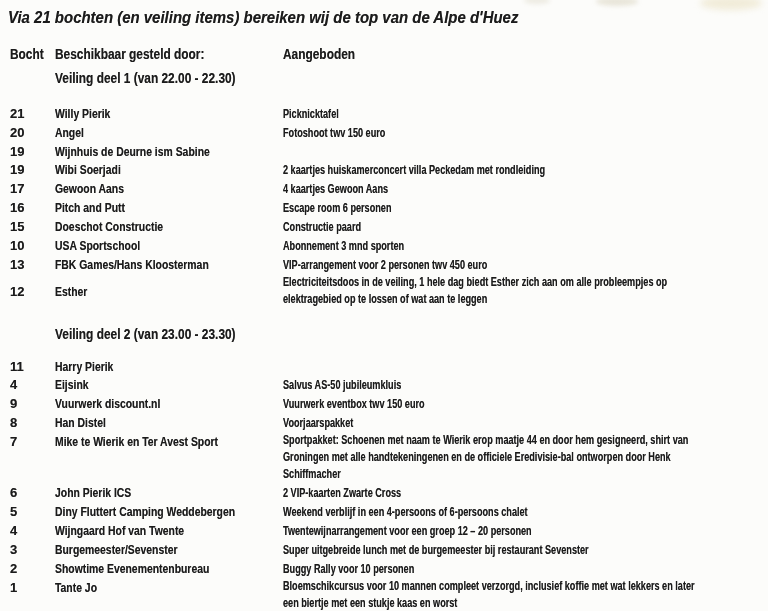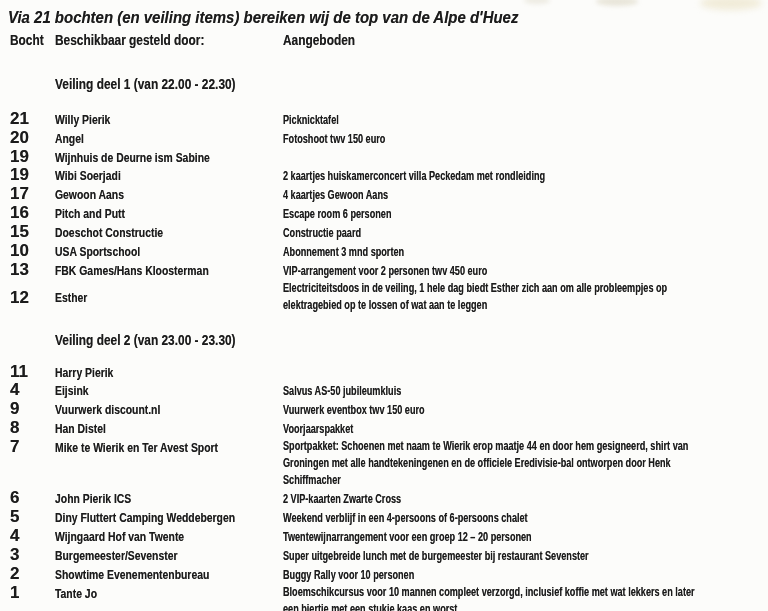--- a/index.html
+++ b/index.html
@@ -12,38 +12,38 @@
     font-family: "Liberation Sans", sans-serif;
     font-weight: bold;
     color: #1b1b1b;
     text-shadow: 0 0 0.5px rgba(25,25,25,0.55);
   }
   
   .t { display: inline-block; transform-origin: 0 50%; }
   .tt { font-size: 17px; line-height: 20px; font-style: italic; transform: scaleX(0.88); white-space: pre; }
   .th { font-size: 14px; transform: scaleX(0.85); white-space: pre; }
   .ts { font-size: 14px; transform: scaleX(0.85); white-space: pre; }
-  .tn { font-size: 17px; }
+  .tn { font-size: 13px; }
   .tb { font-size: 13px; transform: scaleX(0.80); white-space: pre; }
   .td { font-size: 12px; line-height: 17px; transform: scaleX(0.76); transform-origin: 0 0; white-space: pre; }
 
   .title-row { margin: 8px 0 0 8px; }
 
   .hrow {
     display: flex;
     align-items: flex-start;
     padding-left: 10px;
-    margin-top: 4px;
+    margin-top: 18px;
     line-height: 16px;
   }
   .c-num  { flex: 0 0 45px; min-width: 0; }
   .c-name { flex: 0 0 228px; min-width: 0; }
   .c-desc { flex: 1 1 auto; min-width: 0; }
 
-  .section-label-row { padding-left: 55px; margin-top: 28px; line-height: 16px; }
+  .section-label-row { padding-left: 55px; margin-top: 8px; line-height: 16px; }
   .rows { margin-top: 18px; }
   #sections section:nth-child(2) .section-label-row { margin-top: 18px; text-decoration: underline; }
   #sections section:nth-child(2) .rows { margin-top: 15px; }
 
   .row {
     display: flex;
     align-items: flex-start;
     padding-left: 10px;
     line-height: 17px;
   }

